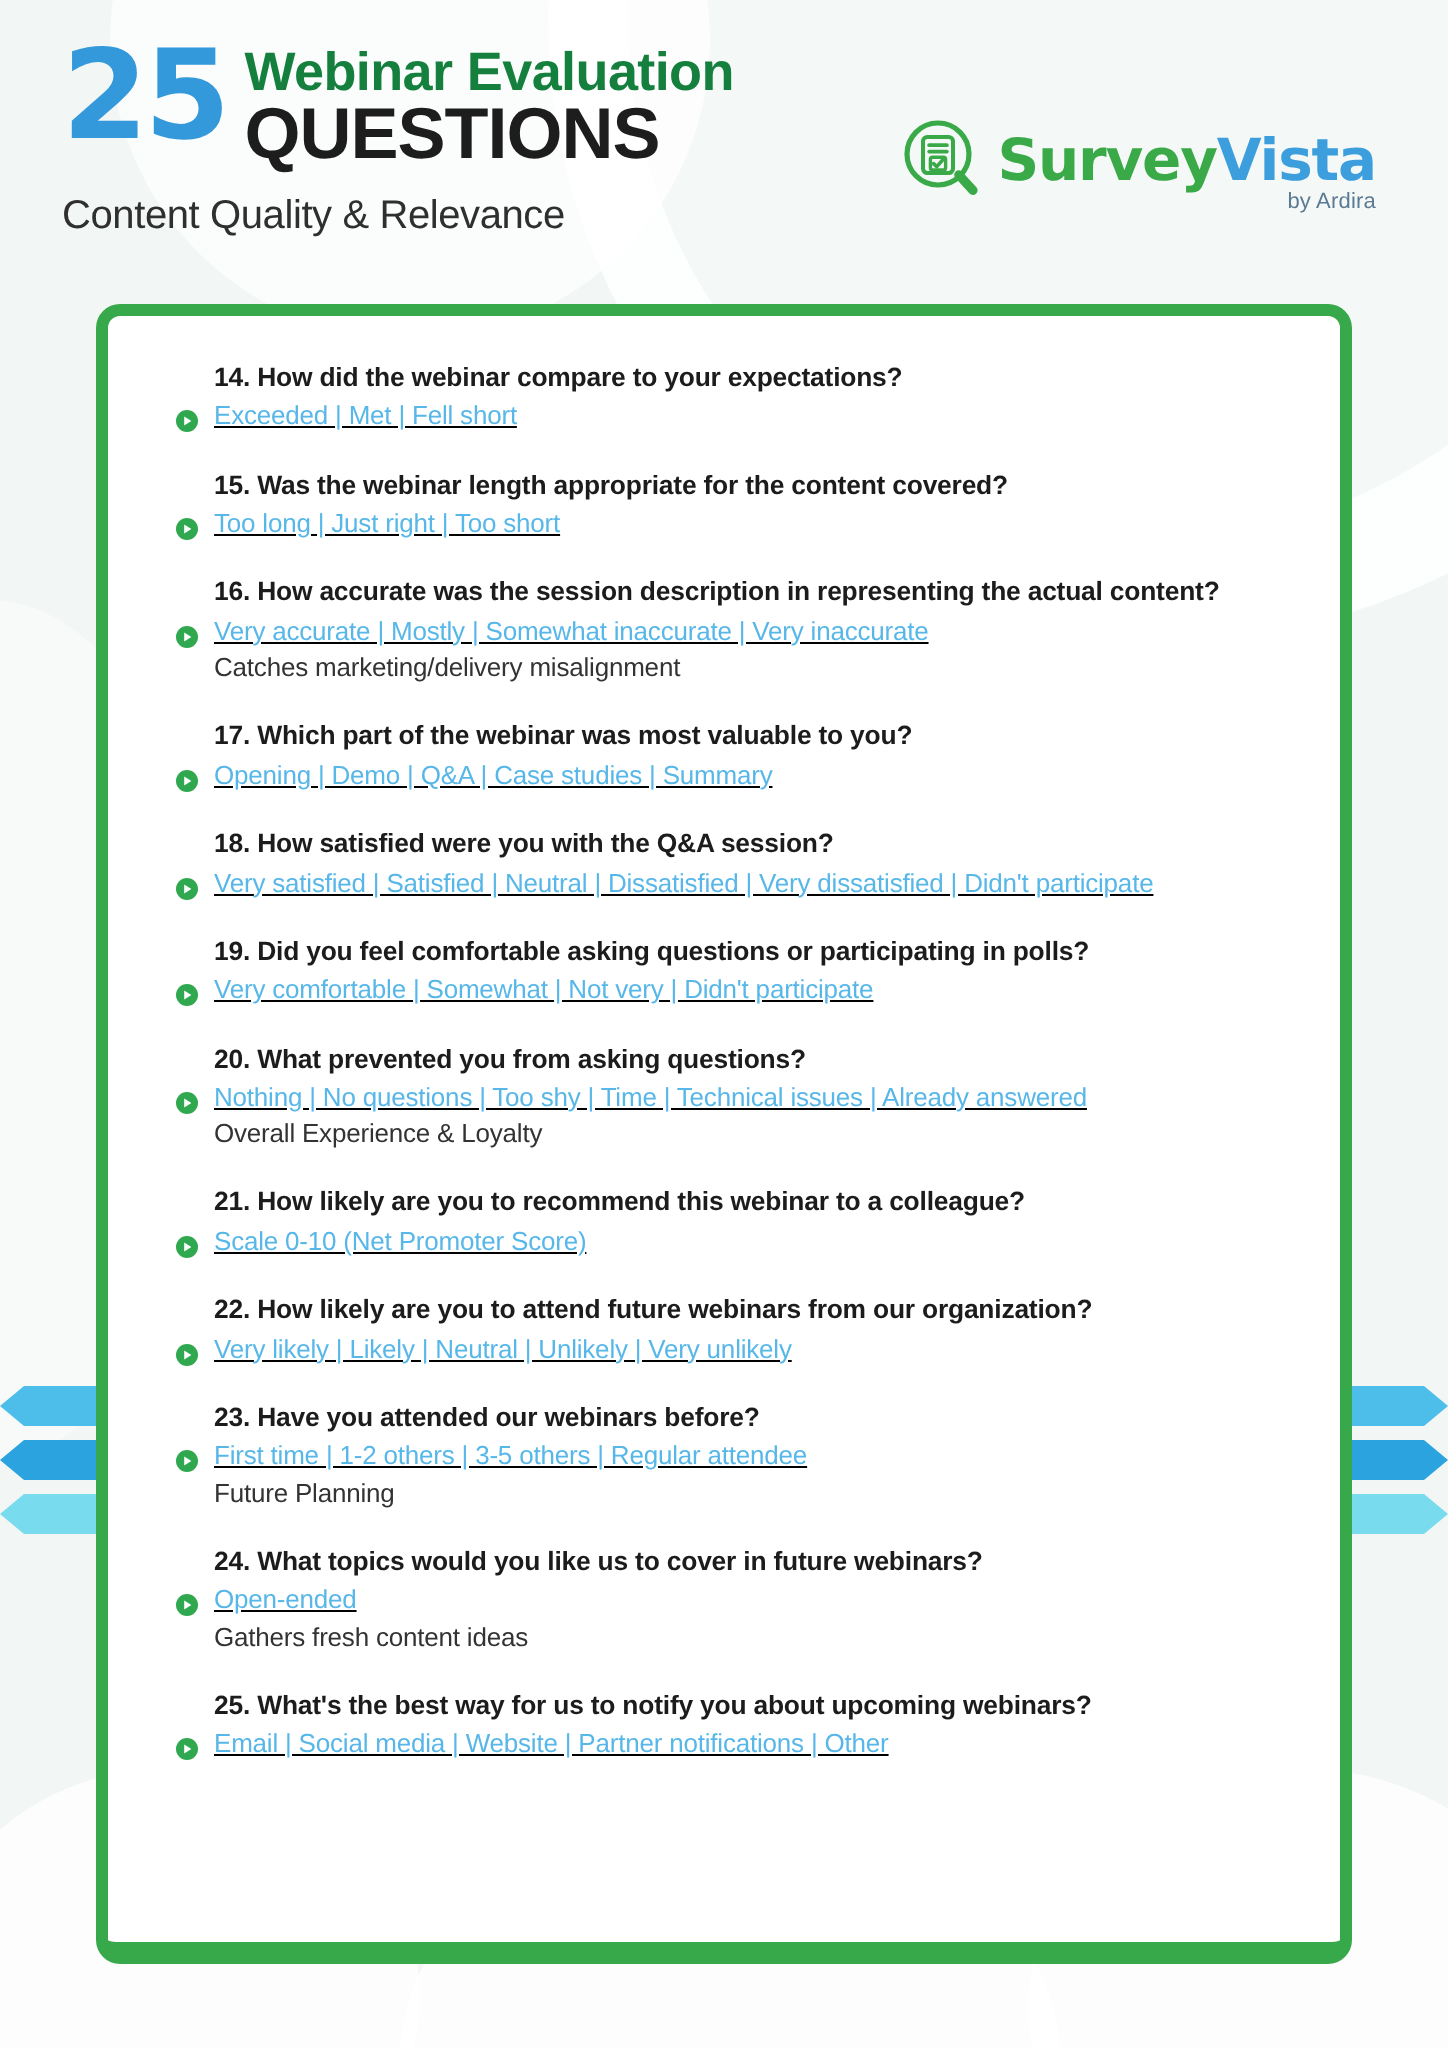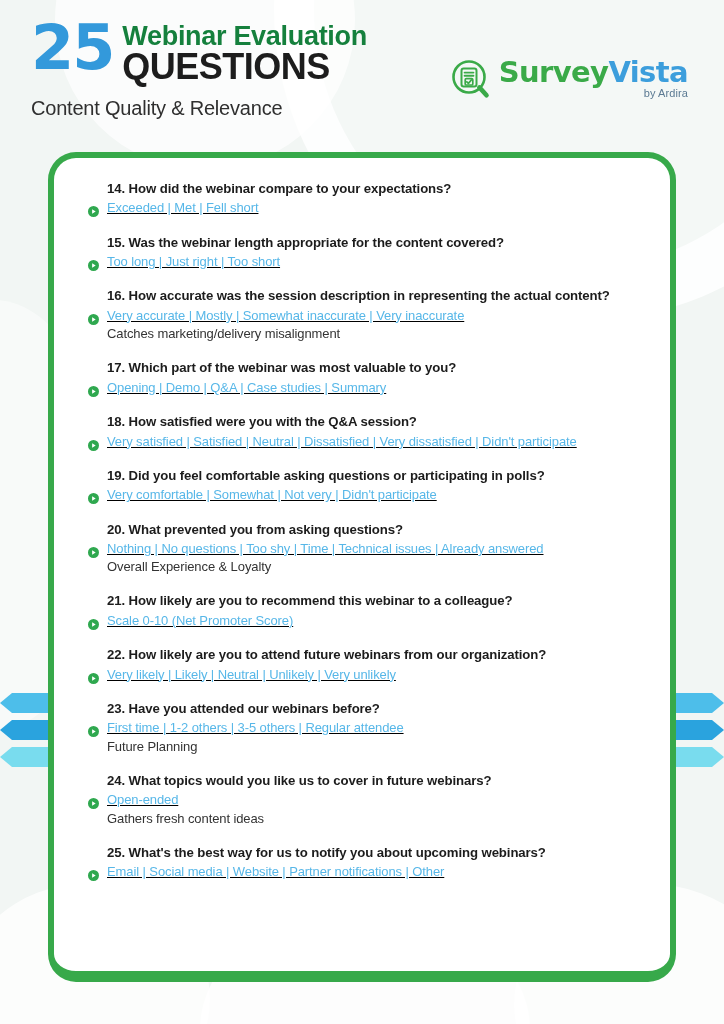--- a/index.html
+++ b/index.html
@@ -143,21 +143,21 @@
     margin-top: 11px;
     letter-spacing: -.2px;
   }
 
   
   .logo {
     position: absolute;
     right: 36px;
     top: 58px;
     display: flex;
-    align-items: flex-start;
+    align-items: flex-end;
   }
   .logo-mark { margin-right: 6px; flex: 0 0 auto; }
   .logo-text { line-height: 1; }
   .logo-word {
     font-size: 29px;
     font-weight: 800;
     letter-spacing: -.6px;
     font-family: "DejaVu Sans", sans-serif;
   }
   .logo-survey { color: #3AAA48; }
@@ -194,21 +194,21 @@
   
   .card {
     position: absolute;
     left: 48px;
     top: 152px;
     width: 628px;
     height: 830px;
     background: #ffffff;
     border: 6px solid #37A94A;
     border-bottom-width: 11px;
-    border-radius: 28px;
+    border-radius: 12px;
     z-index: 4;
     overflow: hidden;
   }
 
   .qlist {
     padding: 22px 34px 20px 34px;
   }
 
   .qblock { margin-bottom: 17px; }
   .qblock:last-child { margin-bottom: 0; }

